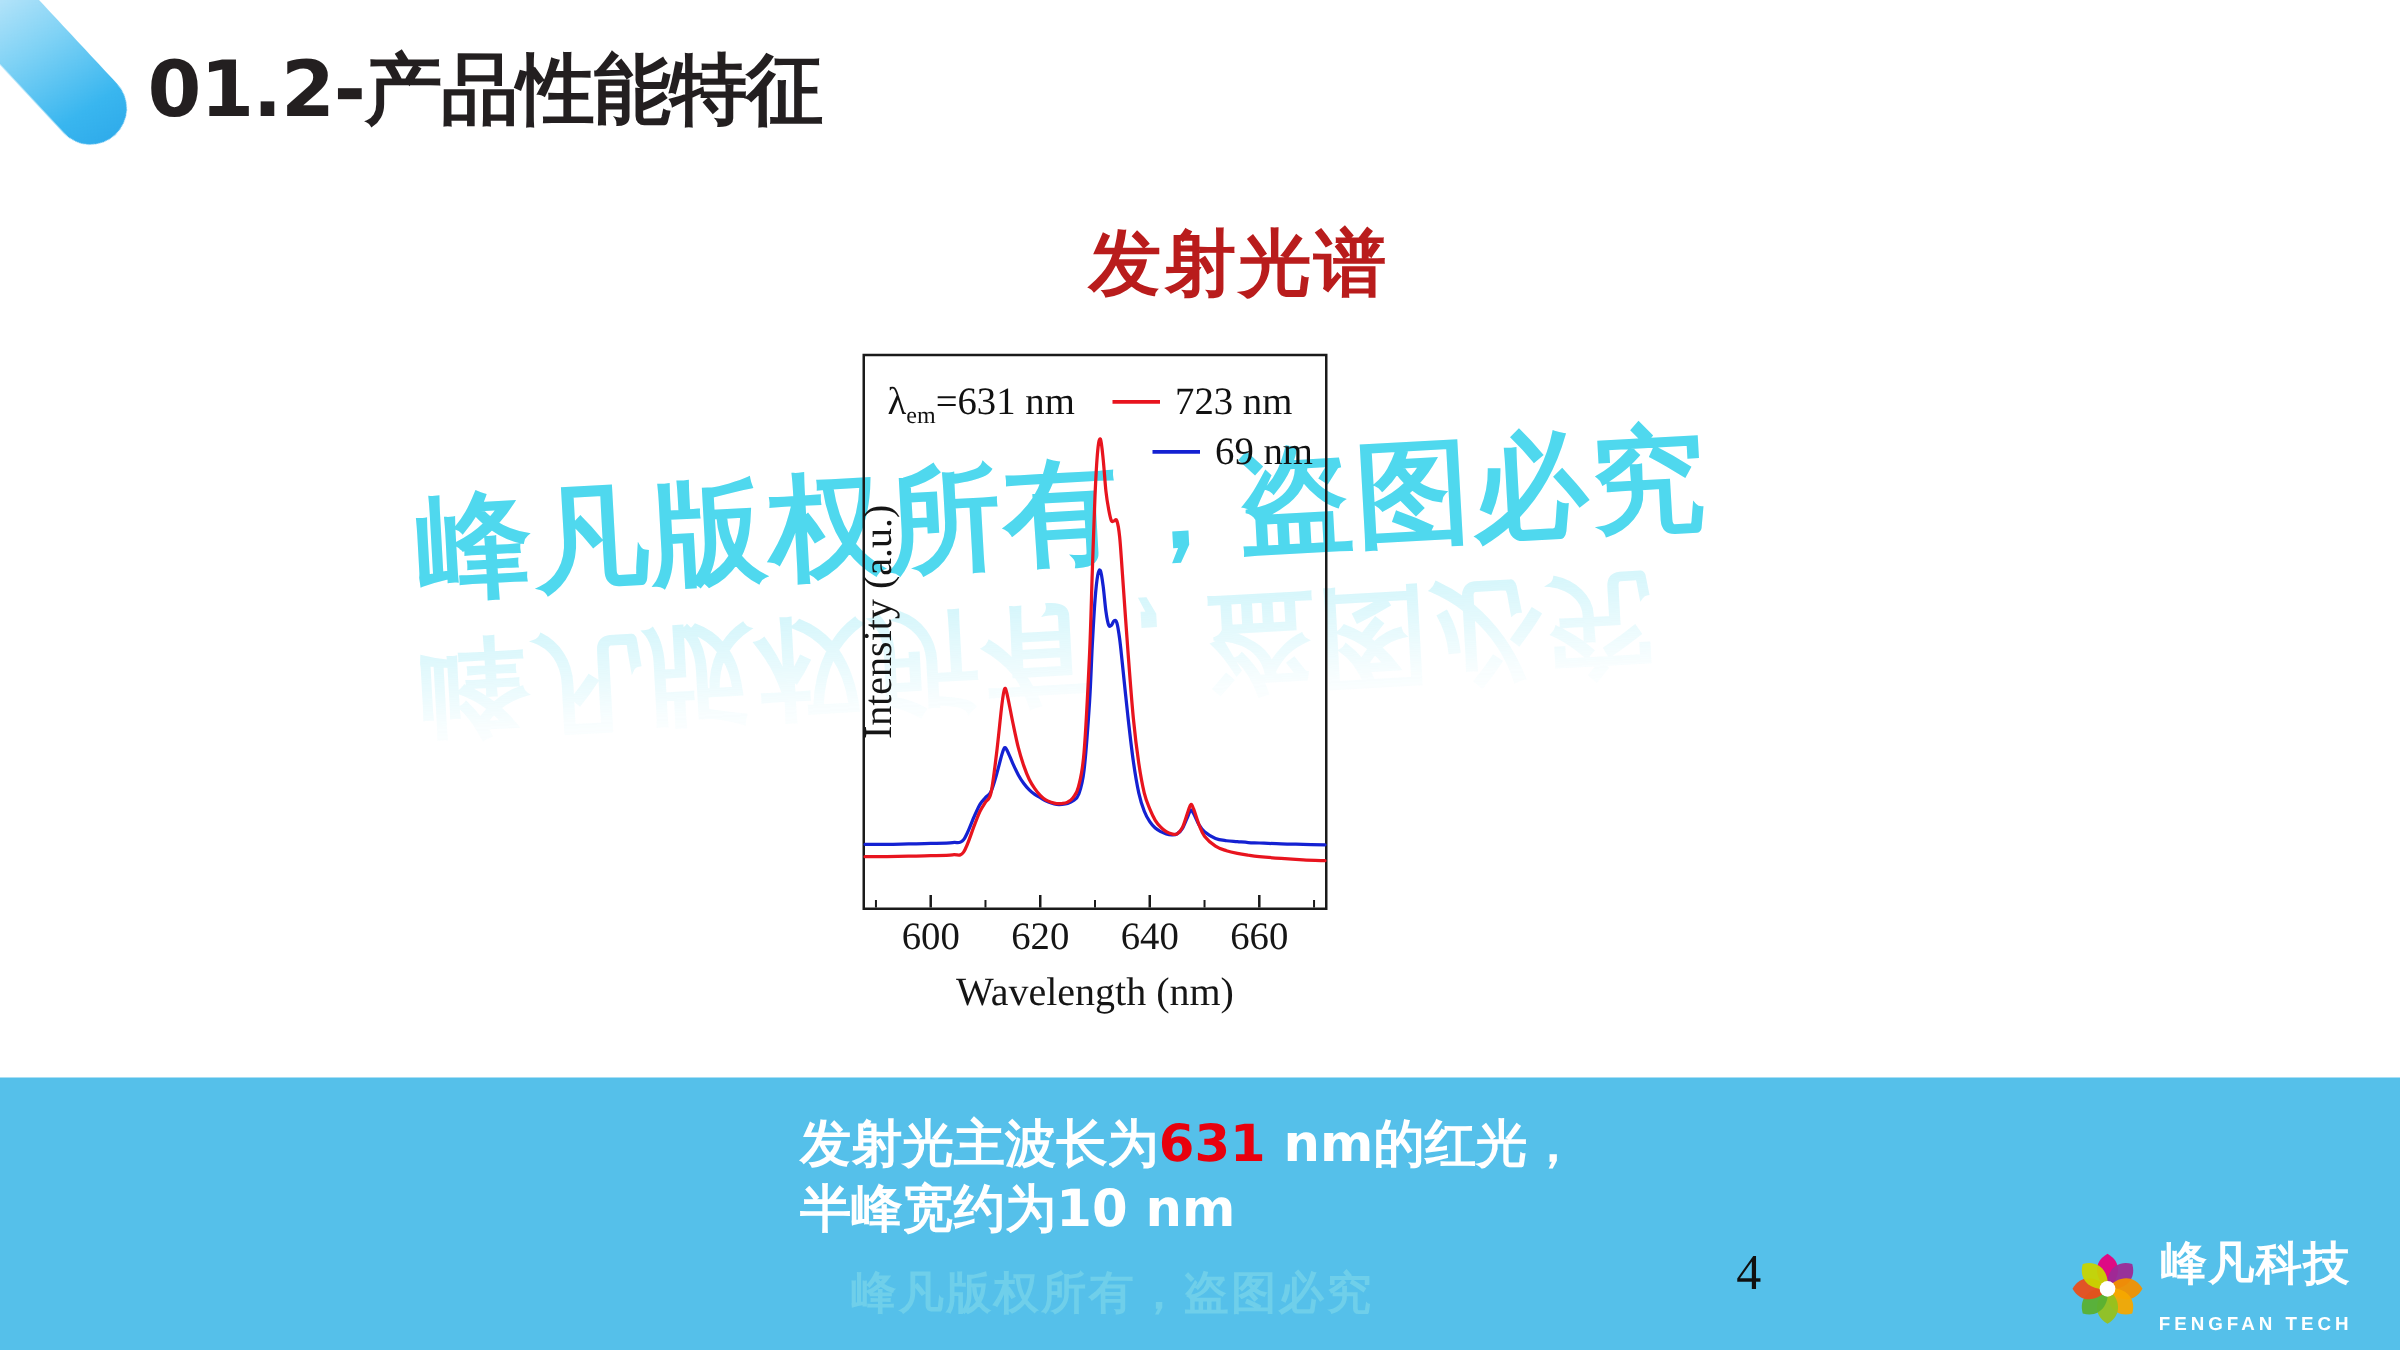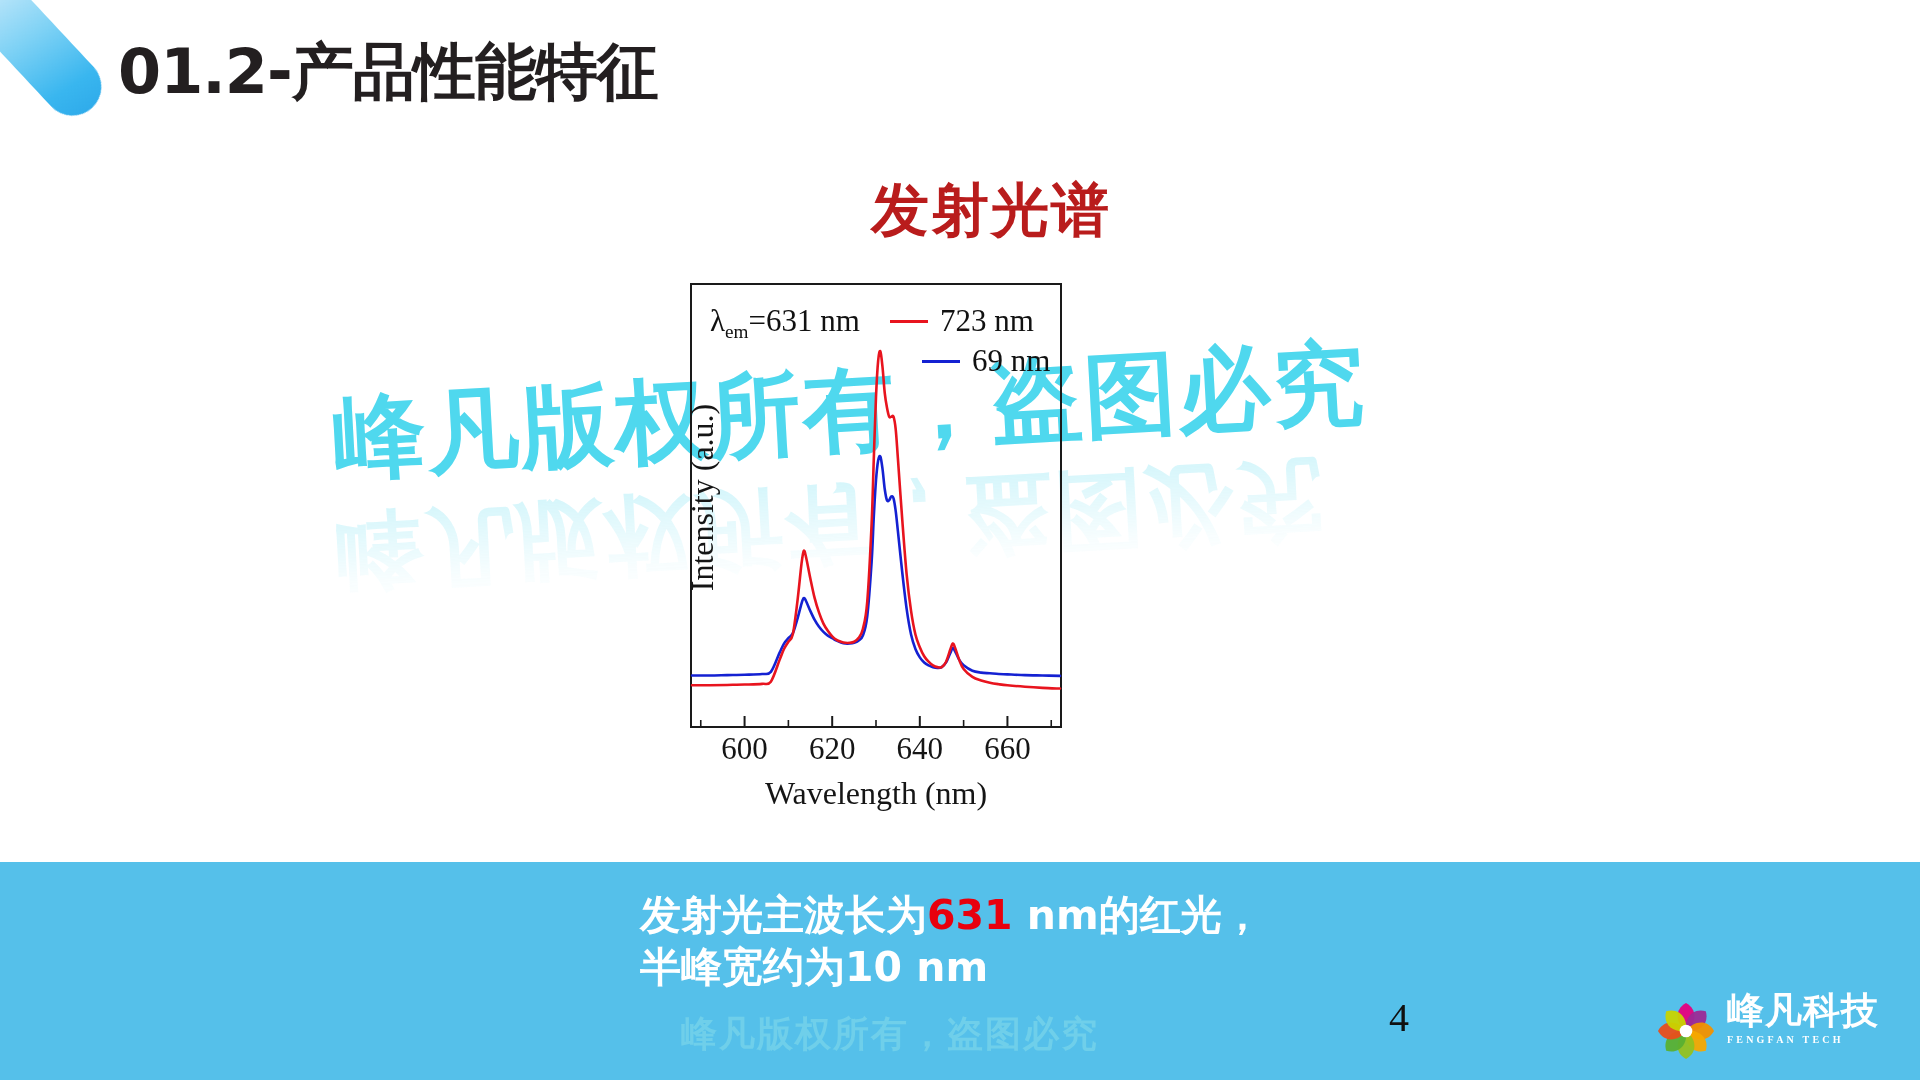--- a/index.html
+++ b/index.html
@@ -257,26 +257,26 @@
     font-family: "DejaVu Sans", sans-serif;
     font-weight: 700;
     font-size: 37px;
     letter-spacing: 1px;
     color: #ffffff;
     line-height: 1.05;
     white-space: nowrap;
     text-align: center;
   }
   .logo-en {
-    font-family: Liberation Serif, serif;
-    font-weight: 700;
-    font-size: 10px;
+    font-family: Liberation Sans, sans-serif;
+    font-weight: 700;
+    font-size: 15px;
     letter-spacing: 3.2px;
     color: #ffffff;
-    margin-top: 3px;
+    margin-top: 20px;
     white-space: nowrap;
   }
 </style>
 </head>
 <body>
 
 <div id="slide">
 
   <div class="deco-capsule"></div>
 

